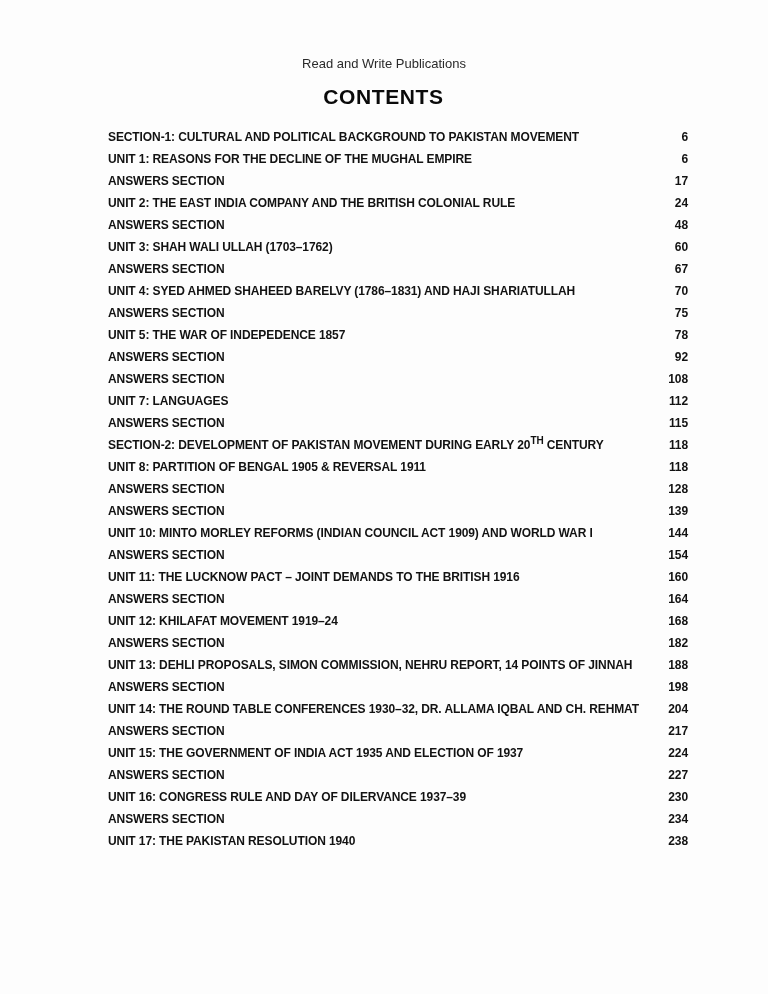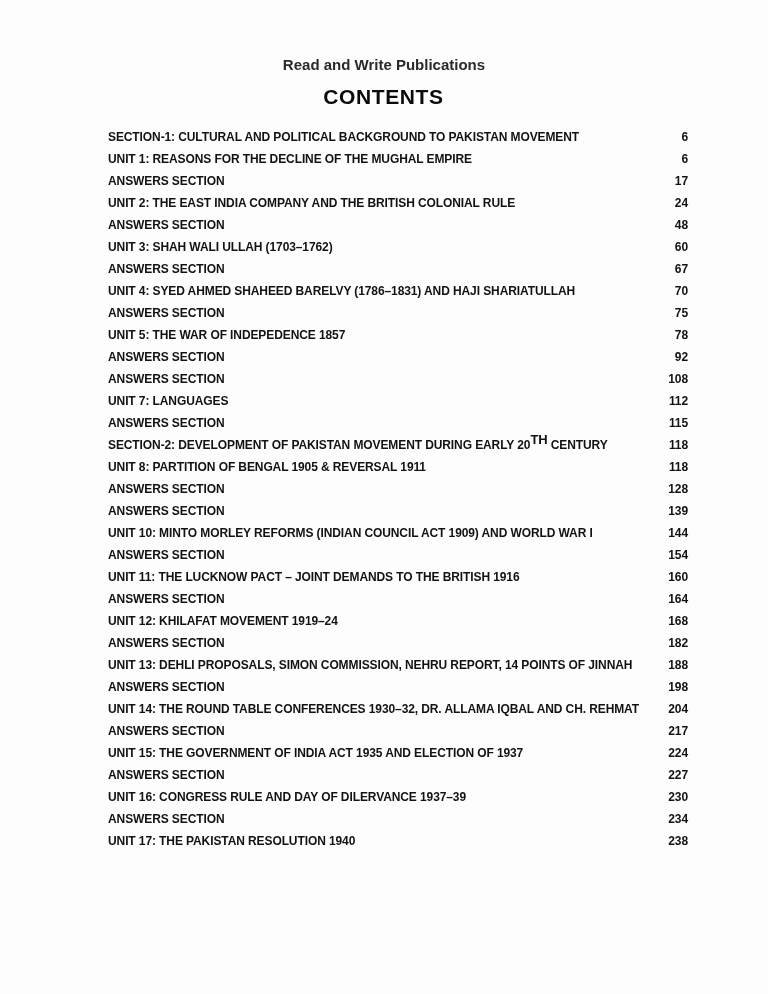--- a/index.html
+++ b/index.html
@@ -15,22 +15,22 @@
     font-family: "Liberation Sans", sans-serif;
     color: #121212;
     overflow: hidden;
   }
   .publisher {
     position: absolute;
     top: 56px;
     left: 0;
     right: 0;
     text-align: center;
-    font-size: 15px;
-    font-weight: bold;
+    font-size: 13px;
+    font-weight: normal;
     color: #2a2a2a;
   }
   .doc-title {
     position: absolute;
     top: 85px;
     left: 0;
     right: 1px;
     margin: 0;
     text-align: center;
     font-size: 21px;
@@ -53,21 +53,21 @@
     font-size: 12px;
     font-weight: bold;
     letter-spacing: -0.1px;
     white-space: nowrap;
   }
   .entry-title {
     overflow: hidden;
     margin-left: 8px;
   }
   .entry-title sup {
-    font-size: 13px;
+    font-size: 10px;
     vertical-align: super;
     line-height: 0;
   }
   .entry-page {
     text-align: right;
     padding-left: 2px;
     flex-shrink: 0;
   }
 </style>
 </head>

